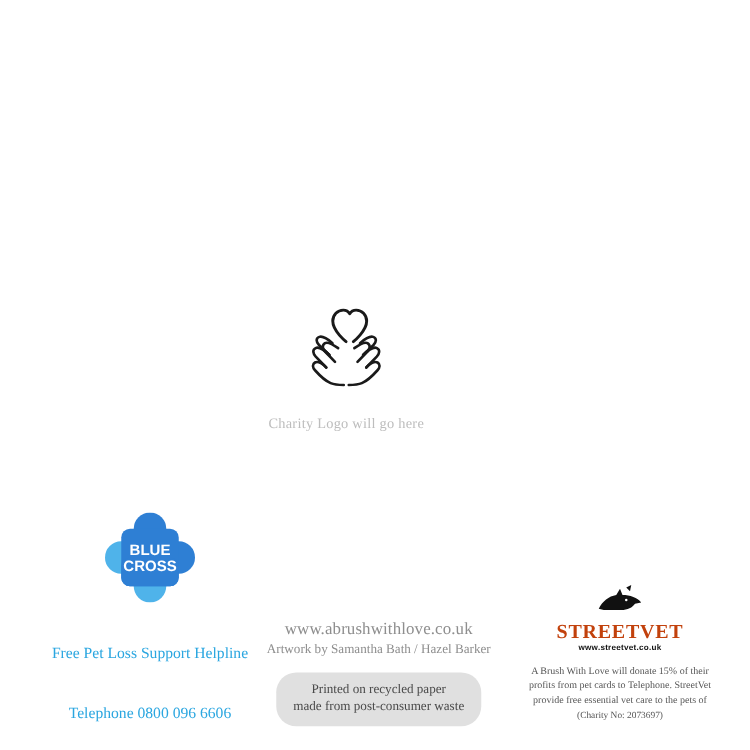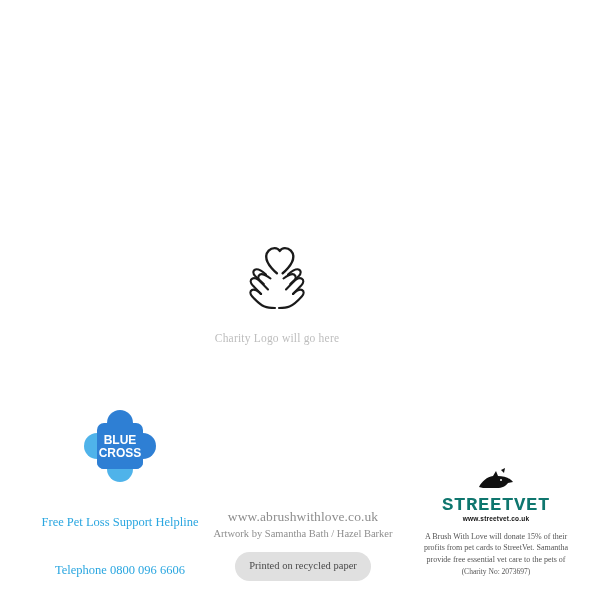--- a/index.html
+++ b/index.html
@@ -105,25 +105,25 @@
     width: 180px;
     text-align: center;
   }
   .sv-icon {
     width: 42px;
     height: 26px;
     display: block;
     margin: 0 auto 3px auto;
   }
   .sv-wordmark {
-    font-family: Liberation Mono, monospace;
+    font-family: Liberation Serif, serif;
     font-weight: bold;
-    font-size: 19px;
+    font-size: 16px;
     letter-spacing: 0.6px;
-    color: #0f766e;
+    color: #c2410c;
     line-height: 17px;
   }
   .sv-url {
     font-family: "Liberation Sans", sans-serif;
     font-weight: bold;
     font-size: 6.5px;
     letter-spacing: 0.2px;
     color: #111111;
     margin-top: 1px;
     margin-bottom: 9px;
@@ -185,32 +185,33 @@
     </span>
     <div class="bluecross-line">Free Pet Loss Support Helpline</div>
     <div class="bluecross-line">Telephone 0800 096 6606</div>
   </div>
 
   <div class="middle-block">
     <div class="website">www.abrushwithlove.co.uk</div>
     <div class="artwork">Artwork by Samantha Bath / Hazel Barker</div>
     <div class="recycled-pill">
       <div>Printed on recycled paper</div>
+      <div>made from post-consumer waste</div>
     </div>
   </div>
 
   <div class="streetvet-block">
     <span class="sv-icon">
       <svg viewBox="0 0 42 26" width="42" height="26" aria-hidden="true">
         <path d="M4 19 C7 13 12 9 18 8 L21 3 L23 8 C29 8 35 10 38 14 L33 15 C31 18 27 20 22 20 L8 20 Z" fill="#111111"></path>
         <path d="M26 2 L30 0 L29 5 Z" fill="#111111"></path>
         <circle cx="26" cy="12" r="1" fill="#ffffff"></circle>
       </svg>
     </span>
     <div class="sv-wordmark">STREETVET</div>
     <div class="sv-url">www.streetvet.co.uk</div>
     <div class="sv-text">A Brush With Love will donate 15% of their</div>
-    <div class="sv-text">profits from pet cards to StreetVet. Samantha</div>
+    <div class="sv-text">profits from pet cards to Telephone. StreetVet</div>
     <div class="sv-text">provide free essential vet care to the pets of</div>
     <div class="sv-charity-no">(Charity No: 2073697)</div>
   </div>
 
 </div>
 
 </body></html>

